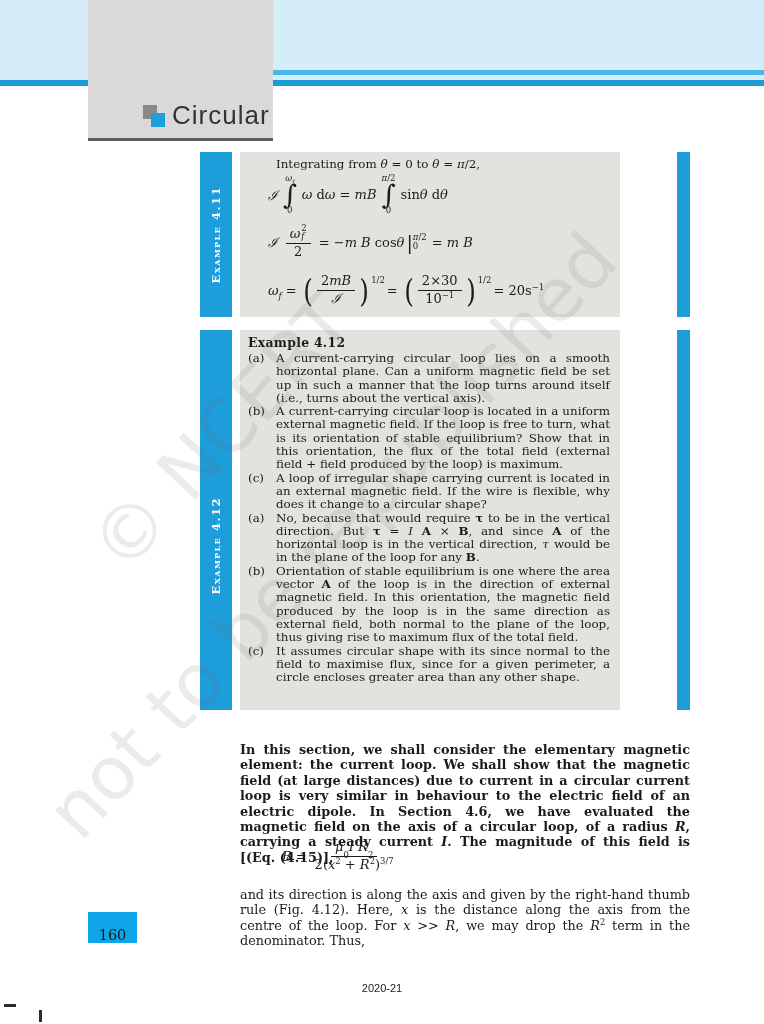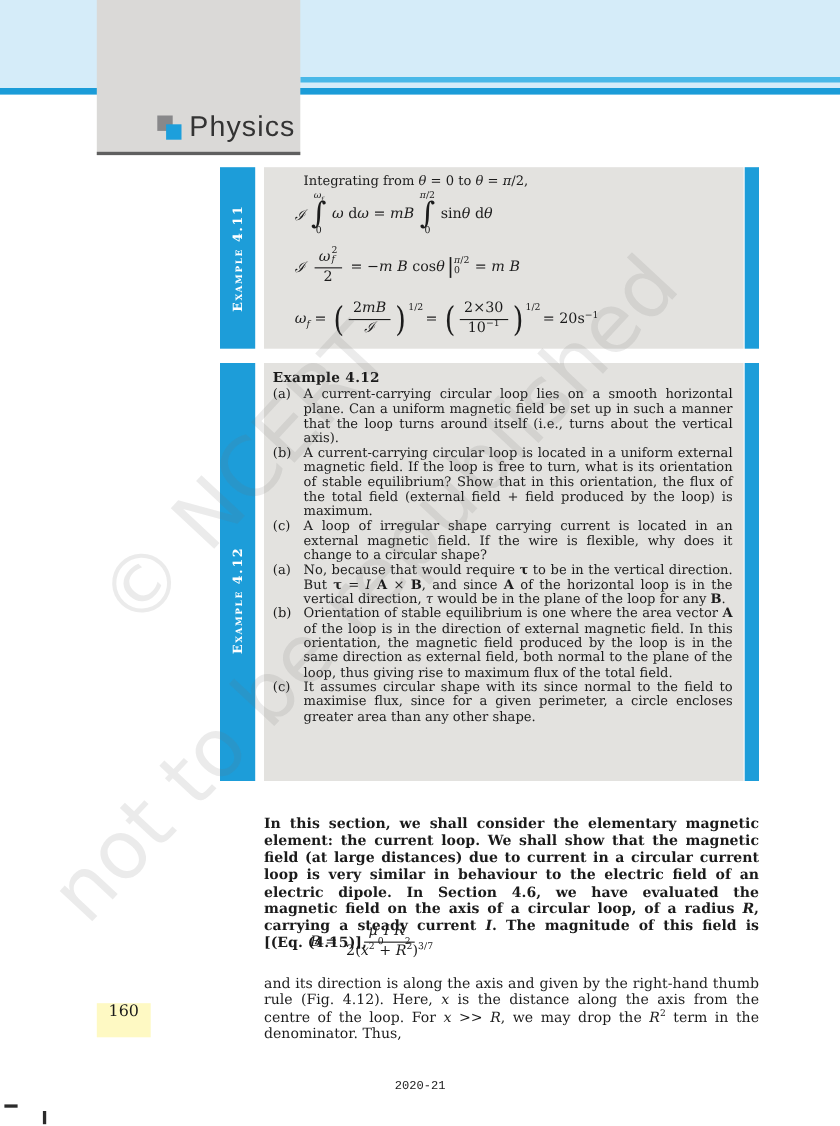--- a/index.html
+++ b/index.html
@@ -36,21 +36,21 @@
   .exwrap{position:absolute;left:200px;width:490px;z-index:4;}
   .ex11{top:152px;height:165px;}
   .ex12{top:330px;height:380px;}
   .exbar{position:absolute;top:0;height:100%;background:#1d9dd9;display:flex;
          align-items:center;justify-content:center;}
   .exbar.left{left:0;width:32px;}
   .exbar.right{left:477px;width:13px;}
   .exlabel{writing-mode:vertical-rl;transform:rotate(180deg);color:#ffffff;font-weight:bold;
            font-variant:small-caps;font-size:11.5px;letter-spacing:1.5px;white-space:nowrap;}
   .ex12 .exlabel{margin-top:52px;}
-  .exbox{position:absolute;left:40px;top:0;width:436px;height:100%;background:#e3e2df;
+  .exbox{position:absolute;left:40px;top:0;width:380px;height:100%;background:#e3e2df;
          overflow:hidden;box-sizing:border-box;}
   .exbox.b11{padding:6px 14px 4px 36px;}
   .exbox.b12{padding:5px 10px 4px 8px;}
 
   .extext{font-size:11.9px;line-height:13.3px;}
   .extitle{font-size:12.4px;font-weight:bold;letter-spacing:0.3px;margin-bottom:2px;}
   .li{display:flex;margin:0;}
   .li .mk{width:28px;flex-shrink:0;font-size:11.9px;line-height:13.3px;}
   .li .tx{flex:1;text-align:justify;font-size:11.9px;line-height:13.3px;}
   .soltitle{font-size:12.4px;font-weight:bold;margin:5px 0 1px 0;}
@@ -86,42 +86,42 @@
   .secheading{position:absolute;left:240px;top:717px;z-index:4;color:#1e9ad6;font-weight:bold;
               font-size:16px;letter-spacing:0.2px;}
   .secheading .num{margin-right:13px;}
   .bodypara{position:absolute;left:240px;width:450px;z-index:4;text-align:justify;
             font-size:12.8px;line-height:15.4px;}
   .para1{top:742px;font-weight:bold;}
   .para2{top:887px;}
   .eq4{position:absolute;left:282px;top:840px;z-index:4;font-size:13px;}
 
   
-  .pagenum{position:absolute;left:88px;top:912px;width:49px;height:31px;background:#fef9c3;
-           display:flex;align-items:flex-start;justify-content:center;font-size:14.5px;z-index:4;}
+  .pagenum{position:absolute;left:88px;top:912px;width:49px;height:31px;background:#0ea5e9;
+           display:flex;align-items:flex-end;justify-content:center;font-size:14.5px;z-index:4;}
   .footer{position:absolute;left:0;top:982px;width:764px;text-align:center;z-index:4;
-          font-family:Liberation Mono, monospace;font-size:11px;color:#1a1a1a;}
+          font-family:Liberation Sans, sans-serif;font-size:11px;color:#1a1a1a;}
 </style>
 </head>
 <body>
 
 <div class="page">
 
   <div class="mark m-tl-v"></div>
   <div class="mark m-tl-h"></div>
   <div class="mark m-bl-h"></div>
   <div class="mark m-bl-v"></div>
 
   <div class="band"></div>
   <div class="stripe-light"></div>
   <div class="stripe-dark"></div>
   <div class="brandbox">
     <span class="sq gray"></span>
     <span class="sq blue"></span>
-    <span class="brandname">Physics</span>
+    <span class="brandname">Circular</span>
   </div>
 
   <div class="watermark">
     <div class="w1">© NCERT</div>
     <div class="w2">not to be republished</div>
   </div>
 
   <div class="exwrap ex11">
     <div class="exbar left">
       <span class="exlabel">Example 4.11</span>

